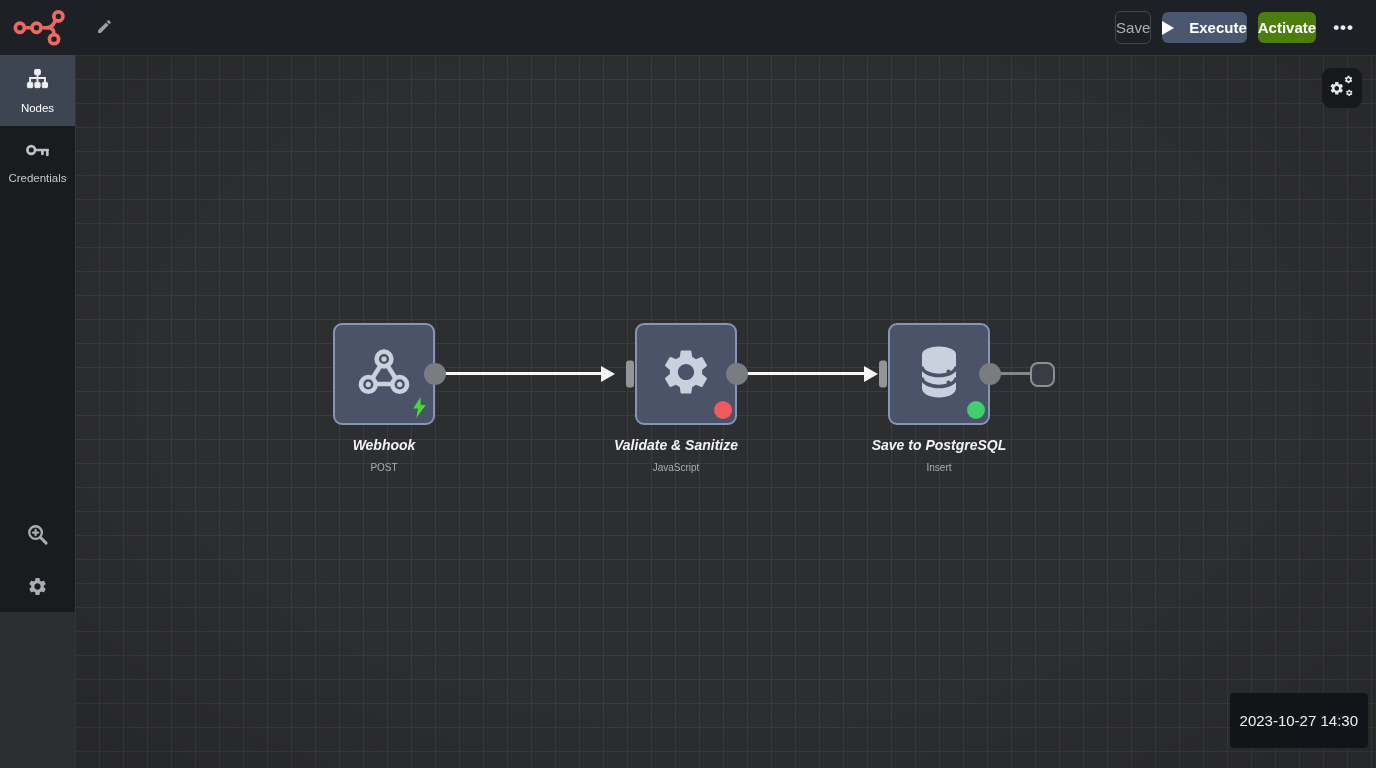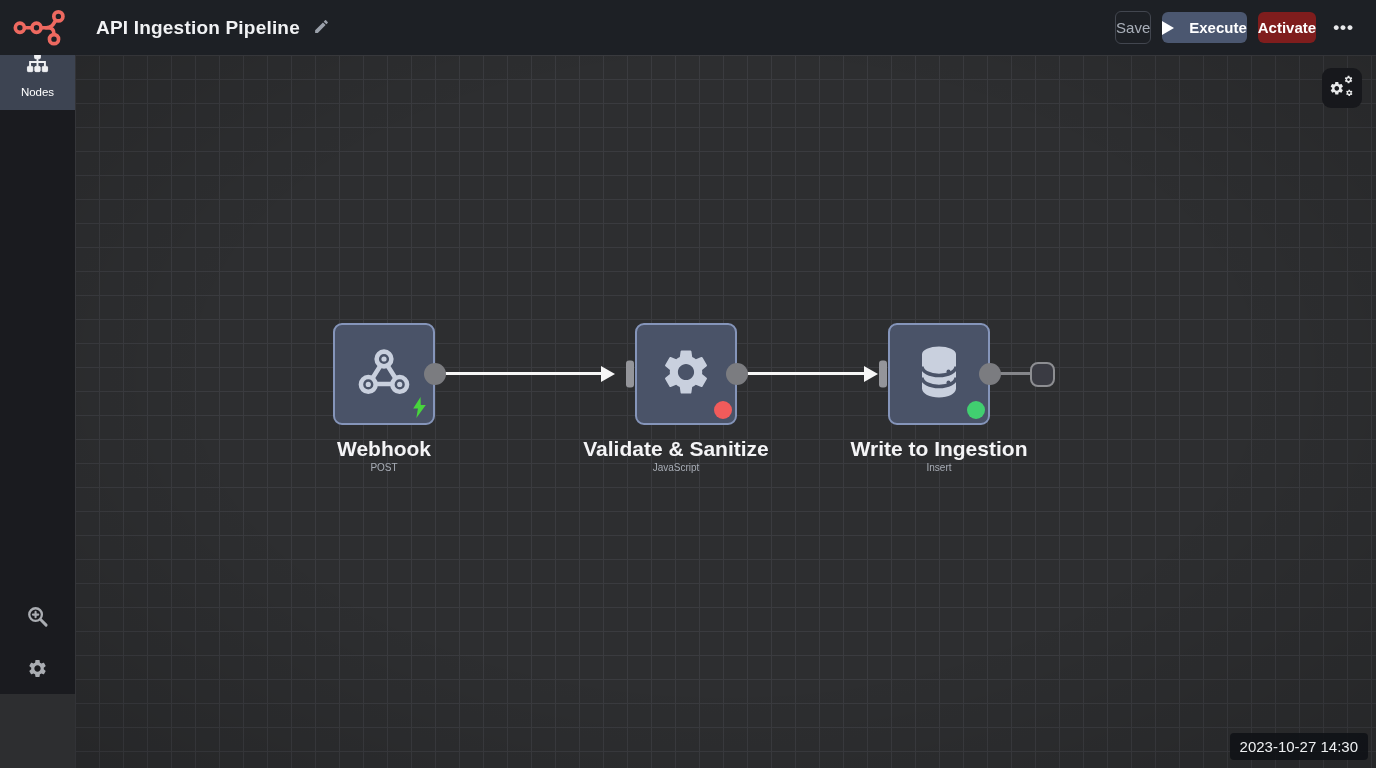--- a/index.html
+++ b/index.html
@@ -13,26 +13,26 @@
     background:#1d2025; display:flex; align-items:center; padding:0 16px 0 10px; z-index:10;
   }
   .logo { width:60px; height:44px; display:flex; align-items:center; justify-content:center; margin-right:26px; }
   .title-wrap { display:flex; align-items:center; gap:13px; }
   .wf-title { font-size:19px; font-weight:700; color:#f1f2f4; letter-spacing:.2px; }
   .icon-btn { background:none; border:none; cursor:pointer; display:flex; align-items:center; justify-content:center; }
   .actions { margin-left:auto; display:flex; align-items:center; gap:11px; }
   .btn { font-family:inherit; font-size:15px; border-radius:6px; padding:7px 0; cursor:pointer; border:none; }
   .btn-save { background:transparent; border:1px solid #42464f; color:#a9afb9; }
   .btn-execute { background:#4b5770; color:#fff; font-weight:700; display:flex; align-items:center; gap:15px; }
-  .btn-activate { background:#7f1d1d; color:#fff; font-weight:700; }
+  .btn-activate { background:#4d7c0f; color:#fff; font-weight:700; }
   .btn-more { background:none; border:none; color:#e8e9eb; font-size:17px; font-weight:700; letter-spacing:1px; cursor:pointer; padding:4px 6px; }
 
   
   .sidebar {
-    position:absolute; top:39px; left:0; width:75px; height:655px;
+    position:absolute; top:55px; left:0; width:75px; height:557px;
     background:#1a1b1f; z-index:9;
   }
   .side-item {
     height:71px; display:flex; flex-direction:column; align-items:center; justify-content:center;
     gap:7px; cursor:pointer; color:#bdc0c6;
   }
   .side-item .lbl { font-size:11.5px; color:#c5c8cd; }
   .side-item.active { background:#3d4452; color:#f0f1f3; }
   .side-item.active .lbl { color:#ffffff; }
   .side-bottom { position:absolute; bottom:12px; left:0; width:100%; display:flex; flex-direction:column; align-items:center; gap:27px; color:#aaadb2; }
@@ -70,43 +70,43 @@
   .in-port {
     position:absolute; left:-11px; top:50%; transform:translateY(-50%);
     width:8px; height:27px; border-radius:3px; background:#94959a;
   }
   .badge-dot { position:absolute; width:18px; height:18px; border-radius:50%; right:3px; bottom:4px; }
   .badge-red { background:#f15b5b; }
   .badge-green { background:#41cf70; }
   .badge-bolt { position:absolute; right:6px; bottom:1px; }
   .node-name {
     position:absolute; top:114px; left:50%; transform:translateX(-50%);
-    font-size:21px; font-weight:700; color:#f4f4f6; white-space:nowrap;
+    font-size:14px; font-weight:700; color:#f4f4f6; white-space:nowrap;font-style:italic;
   }
   .node-sub {
     position:absolute; top:139px; left:50%; transform:translateX(-50%);
     font-size:10px; color:#a8adb6; white-space:nowrap;
   }
 
   
   .conn-line { position:absolute; height:3px; background:#f7f7f7; z-index:2; }
   .conn-line.gray { background:#85868a; }
   .conn-arrow {
     position:absolute; width:0; height:0; z-index:2;
     border-left:14px solid #f7f7f7; border-top:8px solid transparent; border-bottom:8px solid transparent;
   }
   .add-stub {
     position:absolute; left:955px; top:307px; width:25px; height:25px; z-index:2;
     background:#3a3b43; border:2px solid #8d8e92; border-radius:8px; cursor:pointer;
   }
 
   .timestamp {
-    position:absolute; right:8px; bottom:8px; z-index:5;
+    position:absolute; right:8px; bottom:20px; z-index:5;
     background:rgba(16,18,22,0.9); color:#eef0f2; font-size:15px;
-    padding:5px 10px; border-radius:4px;
+    padding:19px 10px; border-radius:4px;
   }
 </style>
 </head>
 <body>
 
 <div class="app">
 
   <header class="topbar">
     <div class="logo">
       <span>
@@ -116,21 +116,20 @@
           <circle cx="28" cy="26" r="5.2"></circle>
           <line x1="33.5" y1="26" x2="39" y2="26"></line>
           <path d="M39 26 c6 0 8 -3 10 -7"></path>
           <circle cx="53" cy="13" r="5.2"></circle>
           <path d="M41 26 c5 0 7 3 7 7"></path>
           <circle cx="48" cy="39" r="5.2"></circle>
         </svg>
       </span>
     </div>
     <div class="title-wrap">
-      <span class="wf-title">API Ingestion Pipeline</span>
       <button class="icon-btn" title="Rename">
         <span>
           <svg width="17" height="17" viewBox="0 0 24 24" fill="#9aa0aa">
             <path d="M3 17.25V21h3.75L17.81 9.94l-3.75-3.75L3 17.25zM20.71 7.04c.39-.39.39-1.02 0-1.41l-2.34-2.34a.9959.9959 0 0 0-1.41 0l-1.83 1.83 3.75 3.75 1.83-1.83z"></path>
           </svg>
         </span>
       </button>
     </div>
     <div class="actions">
       <button class="btn btn-save">Save</button>
@@ -152,20 +151,29 @@
       <span>
         <svg width="23" height="23" viewBox="0 0 24 24" fill="currentColor" stroke="currentColor">
           <rect x="9" y="1.5" width="6" height="5.5" rx="1"></rect>
           <path d="M12 7v3.5 M4.25 15v-4.5h15.5V15 M12 10.5V15" fill="none" stroke-width="2"></path>
           <rect x="1.5" y="15" width="5.5" height="5.5" rx="1"></rect>
           <rect x="9.25" y="15" width="5.5" height="5.5" rx="1"></rect>
           <rect x="17" y="15" width="5.5" height="5.5" rx="1"></rect>
         </svg>
       </span>
       <span class="lbl">Nodes</span>
+    </div>
+    <div class="side-item">
+      <span>
+        <svg width="25" height="22" viewBox="0 0 28 24" fill="none" stroke="currentColor" stroke-width="3" stroke-linecap="round">
+          <circle cx="7" cy="12" r="4.3"></circle>
+          <path d="M11.5 12 H25.5 M19.5 12v4.5 M25 12v5.5"></path>
+        </svg>
+      </span>
+      <span class="lbl">Credentials</span>
     </div>
 
     <div class="side-bottom">
       <button class="icon-btn" style="color:#aaadb2;">
         <span>
           <svg width="23" height="23" viewBox="0 0 24 24" fill="none" stroke="currentColor" stroke-linecap="round">
             <circle cx="10" cy="10" r="6.6" stroke-width="2.4"></circle>
             <line x1="15.2" y1="15.2" x2="21" y2="21" stroke-width="3"></line>
             <line x1="10" y1="7.2" x2="10" y2="12.8" stroke-width="2.2"></line>
             <line x1="7.2" y1="10" x2="12.8" y2="10" stroke-width="2.2"></line>
@@ -257,19 +265,19 @@
             <path d="M7 21.5 c0 5 7.6 9 17 9 s17 -4 17 -9" fill="none" stroke="#4a5368" stroke-width="3.4"></path>
             <path d="M7 32.5 c0 5 7.6 9 17 9 s17 -4 17 -9" fill="none" stroke="#4a5368" stroke-width="3.4"></path>
             <circle cx="33.5" cy="26.5" r="2" fill="#4a5368"></circle>
             <circle cx="33.5" cy="37.5" r="2" fill="#4a5368"></circle>
           </svg>
         </span>
         <span class="badge-dot badge-green"></span>
         <span class="in-port"></span>
         <span class="out-port"></span>
       </div>
-      <div class="node-name">Write to Ingestion</div>
+      <div class="node-name">Save to PostgreSQL</div>
       <div class="node-sub">Insert</div>
     </div>
 
     <div class="timestamp">2023-10-27 14:30</div>
   </main>
 </div>
 
 </body></html>

